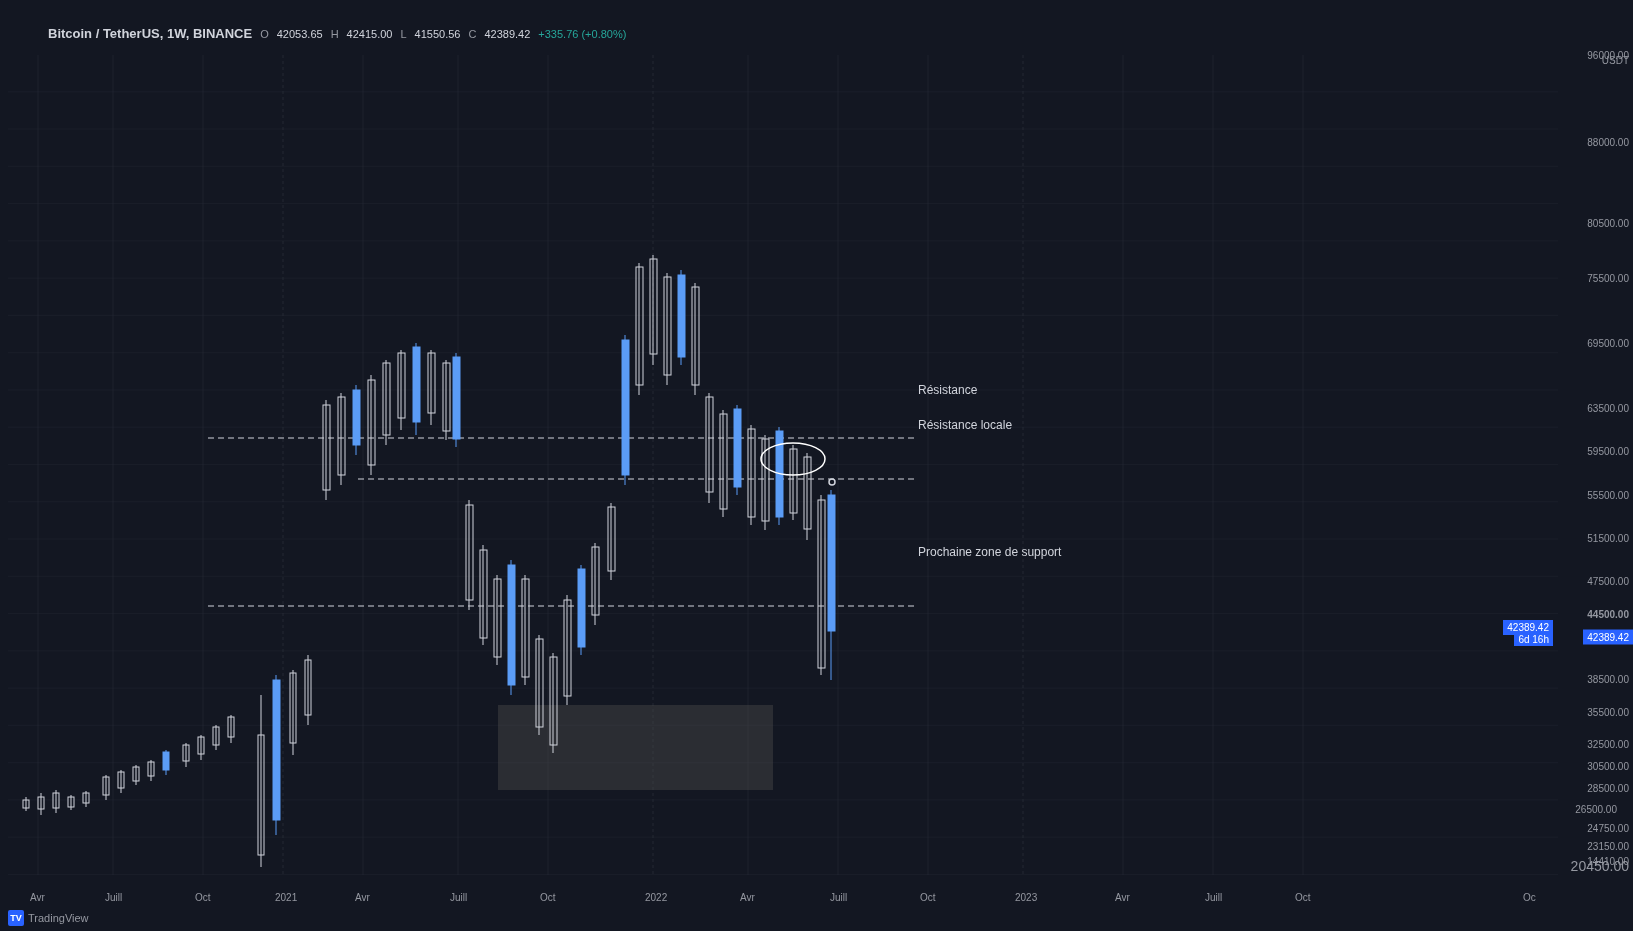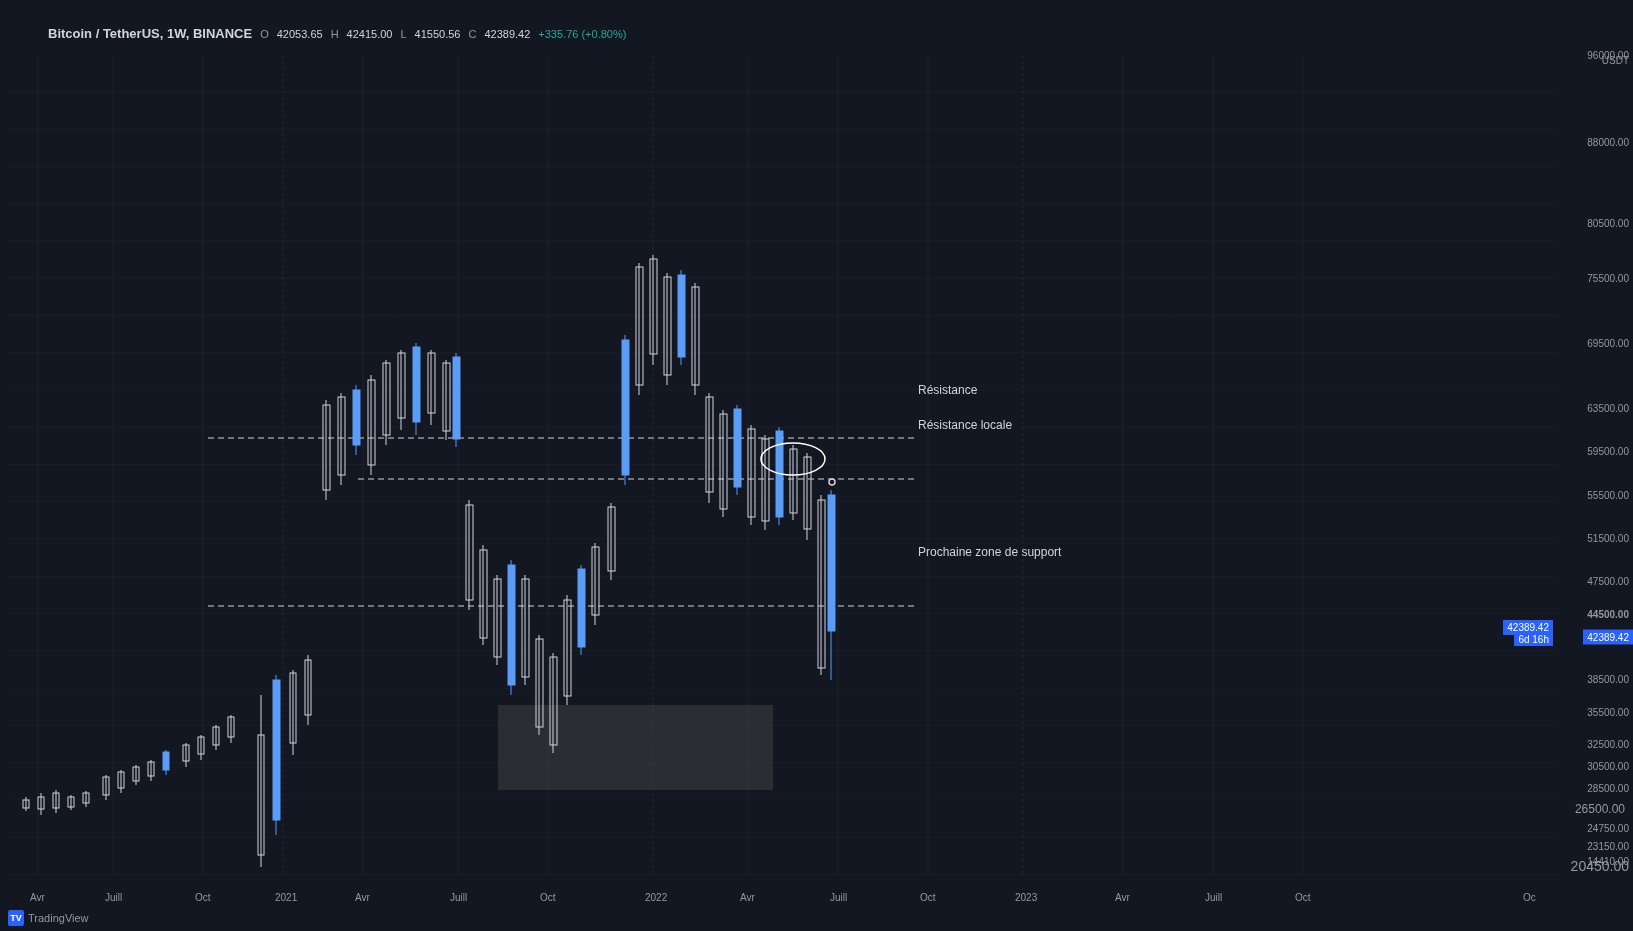--- a/index.html
+++ b/index.html
@@ -410,21 +410,21 @@
       <div style="position: absolute; right: 4px; top: 439.576px; font-size: 10px; color: rgb(149, 152, 161); transform: translateY(-50%);">55500.00</div>
       <div style="position: absolute; right: 4px; top: 482.991px; font-size: 10px; color: rgb(149, 152, 161); transform: translateY(-50%);">51500.00</div>
       <div style="position: absolute; right: 4px; top: 526.406px; font-size: 10px; color: rgb(149, 152, 161); transform: translateY(-50%);">47500.00</div>
       <div style="position: absolute; right: 4px; top: 558.968px; font-size: 10px; color: rgb(149, 152, 161); transform: translateY(-50%); font-weight: bold;">44500.00</div>
       <div style="position: absolute; right: 4px; top: 581.875px; font-size: 10px; color: rgb(149, 152, 161); transform: translateY(-50%);">42389.42</div>
       <div style="position: absolute; right: 4px; top: 624.09px; font-size: 10px; color: rgb(149, 152, 161); transform: translateY(-50%);">38500.00</div>
       <div style="position: absolute; right: 4px; top: 656.651px; font-size: 10px; color: rgb(149, 152, 161); transform: translateY(-50%);">35500.00</div>
       <div style="position: absolute; right: 4px; top: 689.212px; font-size: 10px; color: rgb(149, 152, 161); transform: translateY(-50%);">32500.00</div>
       <div style="position: absolute; right: 4px; top: 710.92px; font-size: 10px; color: rgb(149, 152, 161); transform: translateY(-50%);">30500.00</div>
       <div style="position: absolute; right: 4px; top: 732.627px; font-size: 10px; color: rgb(149, 152, 161); transform: translateY(-50%);">28500.00</div>
-      <div style="position: absolute; right: 8px; top: 754.335px; font-size: 12px; color: rgb(149, 152, 161); transform: translateY(-50%); margin-left: 35px;">26500.00</div>
+      <div style="position: absolute; right: 16px; top: 754.335px; font-size: 10px; color: rgb(149, 152, 161); transform: translateY(-50%); margin-left: 35px;">26500.00</div>
       <div style="position: absolute; right: 4px; top: 773.329px; font-size: 10px; color: rgb(149, 152, 161); transform: translateY(-50%);">24750.00</div>
       <div style="position: absolute; right: 4px; top: 790.695px; font-size: 10px; color: rgb(149, 152, 161); transform: translateY(-50%);">23150.00</div>
       <div style="position: absolute; right: 4px; top: 805.89px; font-size: 10px; color: rgb(149, 152, 161); transform: translateY(-50%);">14410.00</div>
       <div style="position: absolute; right: 4px; top: 811px; font-size: 14px; color: rgb(149, 152, 161); transform: translateY(-50%);">20450.00</div>
       <div style="position: absolute; right: 0px; top: 581.875px; transform: translateY(-50%); background: rgb(41, 98, 255); color: white; font-size: 10px; padding: 2px 4px; z-index: 20;">42389.42</div>
     </div>
 
   <div id="time-axis" style="position: absolute; bottom: 22px; left: 0px; width: 1550px; height: 24px;">
 
   <span class="time-label" style="left: 30px; font-size: 10px; color: rgb(149, 152, 161);">Avr</span>

